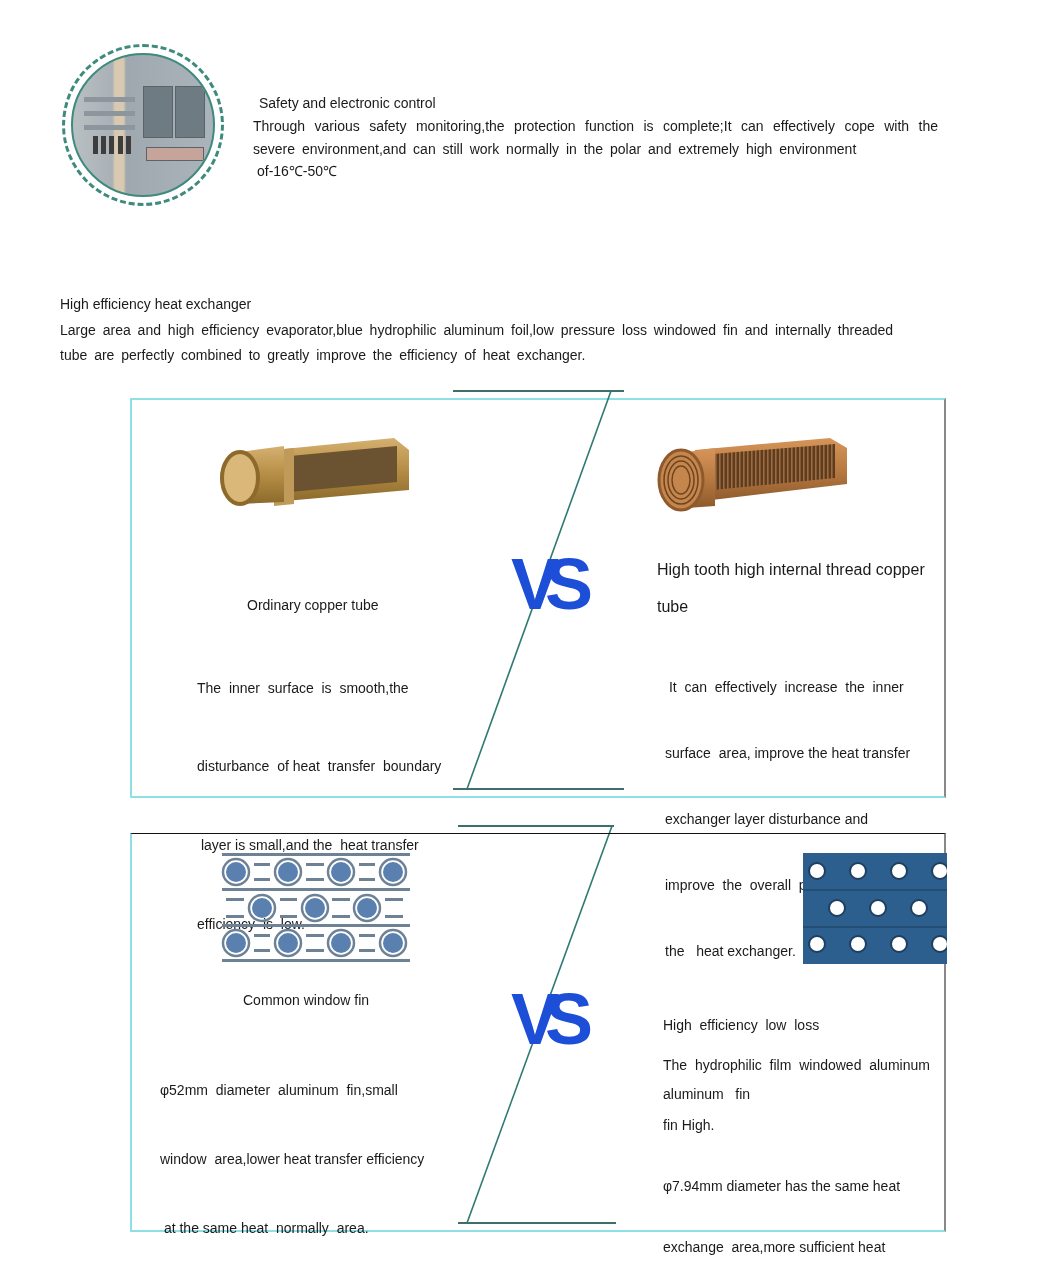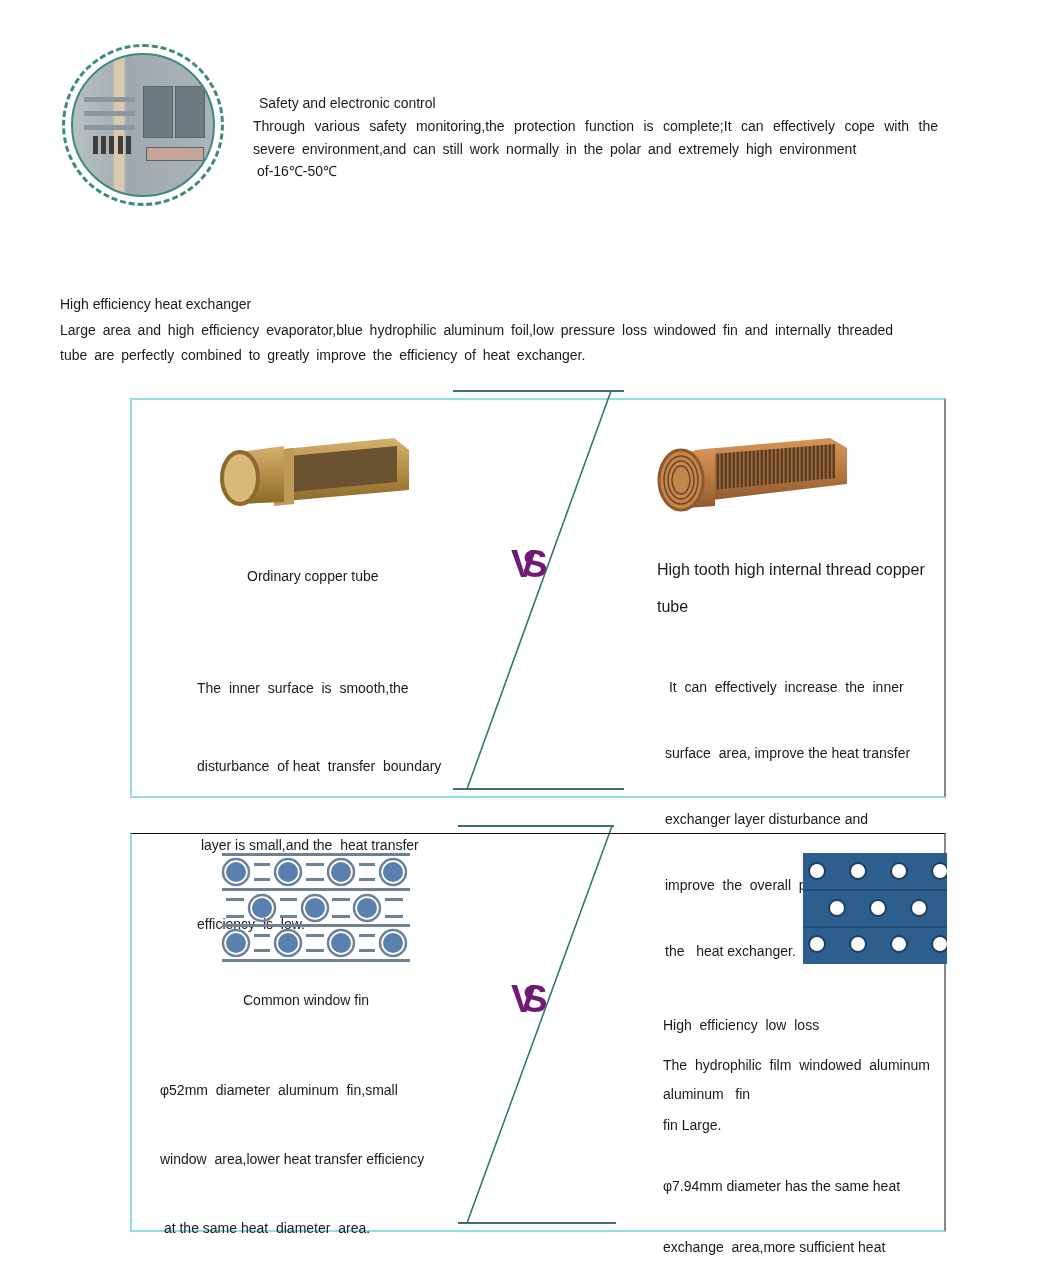--- a/index.html
+++ b/index.html
@@ -23,21 +23,21 @@
   .he-title { left:60px; top:296px; font-size:14px; }
   .he-body { left:60px; top:318px; width:890px; font-size:14px; line-height:24.5px; text-align:justify; word-spacing:3px; }
 
   
   .panel { left:130px; width:816px; box-sizing:border-box; border:2px solid #8fdfe4; border-right:2px solid #888; }
   .panel1 { top:398px; height:400px; border-top:2px solid #8fdfe4; }
   .panel2 { top:833px; height:399px; border-top:1.5px solid #111; }
 
   svg.divider { position:absolute; left:0; top:0; pointer-events:none; }
 
-  .vs { font-family:"Liberation Sans", sans-serif; font-weight:bold; color:#701a75; font-size:38px; letter-spacing:-14px; }
+  .vs { font-family:"Liberation Sans", sans-serif; font-weight:bold; color:#1d4ed8; font-size:72px; letter-spacing:-14px; }
 
   .label { font-size:14px; }
   .para { font-size:14px; }
 
   
   .tube { position:absolute; }
 </style>
 </head>
 <body>
 
@@ -112,21 +112,21 @@
   <polygon points="58,22 180,12 180,46 58,58" fill="url(#thr)"></polygon>
   <polygon points="32,20 60,16 60,74 32,76" fill="url(#cu2)"></polygon>
   <ellipse cx="26" cy="48" rx="22" ry="30" fill="#c4864c" stroke="#8e5a2c" stroke-width="3"></ellipse>
   <ellipse cx="26" cy="48" rx="17" ry="24" fill="none" stroke="#6e4420" stroke-width="1.5"></ellipse>
   <ellipse cx="26" cy="48" rx="13" ry="19" fill="none" stroke="#6e4420" stroke-width="1.5"></ellipse>
   <ellipse cx="26" cy="48" rx="9" ry="14" fill="none" stroke="#6e4420" stroke-width="1.5"></ellipse>
 </svg>
 
 <div class="abs vs" style="left:511px;top:543px;">VS</div>
 
-<div class="abs label" style="left:247px;top:568px;">Ordinary copper tube</div>
+<div class="abs label" style="left:247px;top:597px;">Ordinary copper tube</div>
 <div class="abs para" style="left:149px;top:622px;line-height:26.3px;white-space:pre;margin-left:48px;">
   <div>The  inner  surface  is  smooth,the</div>
   <div>disturbance  of heat  transfer  boundary</div>
   <div> layer is small,and the  heat transfer</div>
   <div>efficiency  is  low.</div>
 </div>
 
 <div class="abs" style="left:657px;top:551px;font-size:16px;line-height:37px;">
   <div>High tooth high internal thread copper</div>
   <div>tube</div>
@@ -239,27 +239,27 @@
       <circle cx="137" cy="91" r="8"></circle>
   </g>
 </svg>
 
 <div class="abs vs" style="left:511px;top:978px;">VS</div>
 
 <div class="abs label" style="left:243px;top:992px;">Common  window  fin</div>
 <div class="abs para" style="left:160px;top:1033px;line-height:23px;white-space:pre;">
   <div>φ52mm  diameter  aluminum  fin,small</div>
   <div>window  area,lower heat transfer efficiency</div>
-  <div> at the same heat  diameter  area.</div>
+  <div> at the same heat  normally  area.</div>
 </div>
 
 <div class="abs para" style="left:663px;top:968px;line-height:23px;white-space:pre;">
   <div>High  efficiency  low  loss</div>
   <div>aluminum   fin</div>
 </div>
 <div class="abs para" style="left:663px;top:1014px;line-height:20.3px;white-space:pre;">
   <div>The  hydrophilic  film  windowed  aluminum</div>
-  <div>fin Large.</div>
+  <div>fin High.</div>
   <div>φ7.94mm diameter has the same heat</div>
   <div>exchange  area,more sufficient heat</div>
   
   
 </div>
 
 </body></html>

